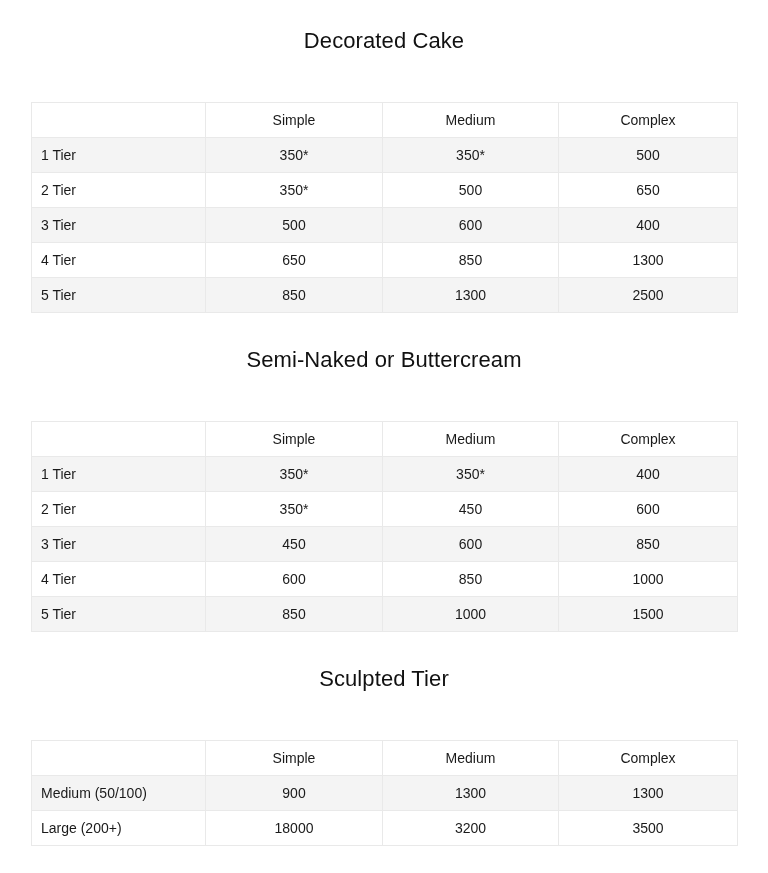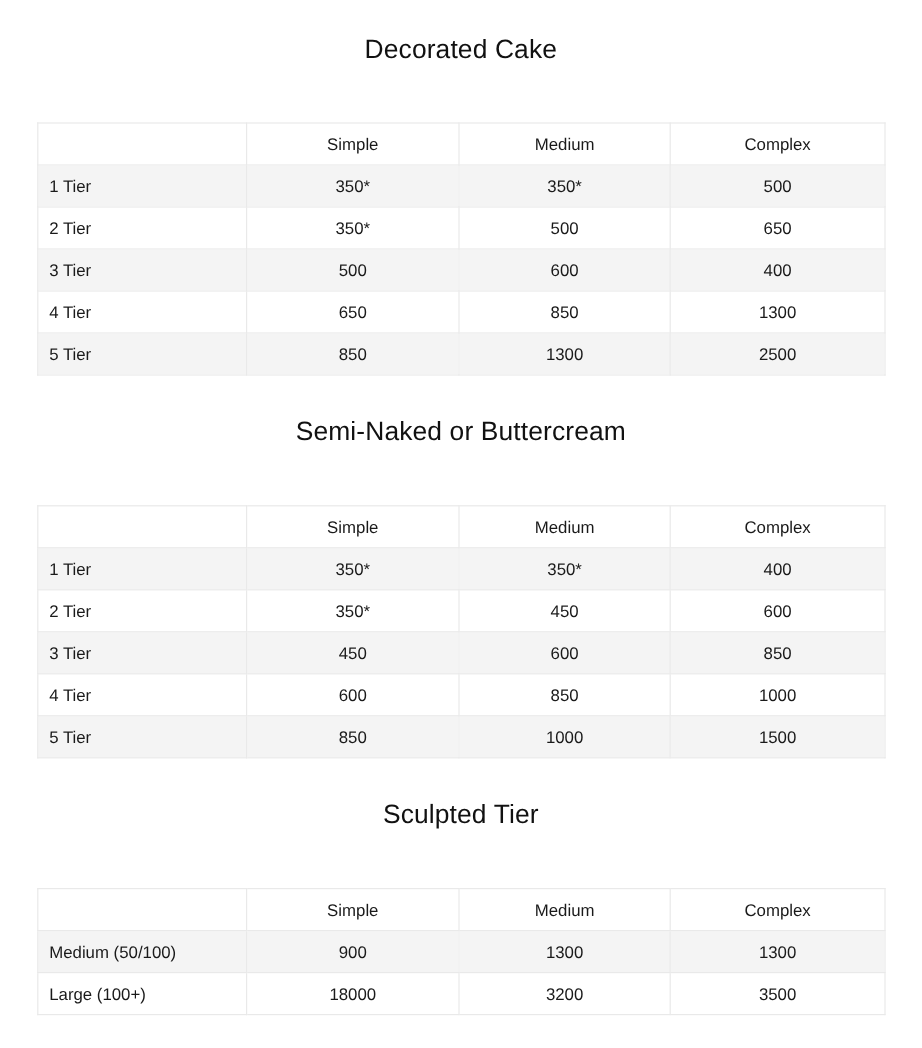--- a/index.html
+++ b/index.html
@@ -225,21 +225,21 @@
             </tr>
           </thead>
           <tbody>
             <tr>
               <td class="rowlabel">Medium (50/100)</td>
               <td class="val">900</td>
               <td class="val">1300</td>
               <td class="val">1300</td>
             </tr>
             <tr>
-              <td class="rowlabel">Large (100+)</td>
+              <td class="rowlabel">Large (200+)</td>
               <td class="val">18000</td>
               <td class="val">3200</td>
               <td class="val">3500</td>
             </tr>
           </tbody>
         </table>
       </div>
     </div>
 
 </div>

